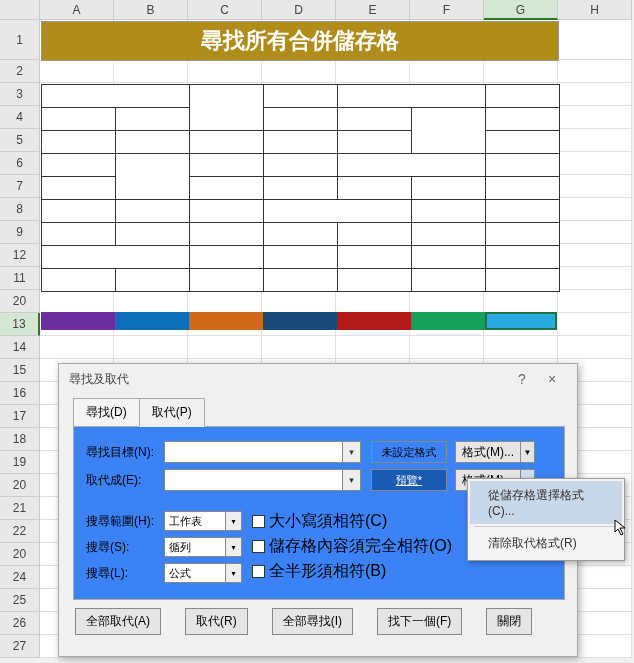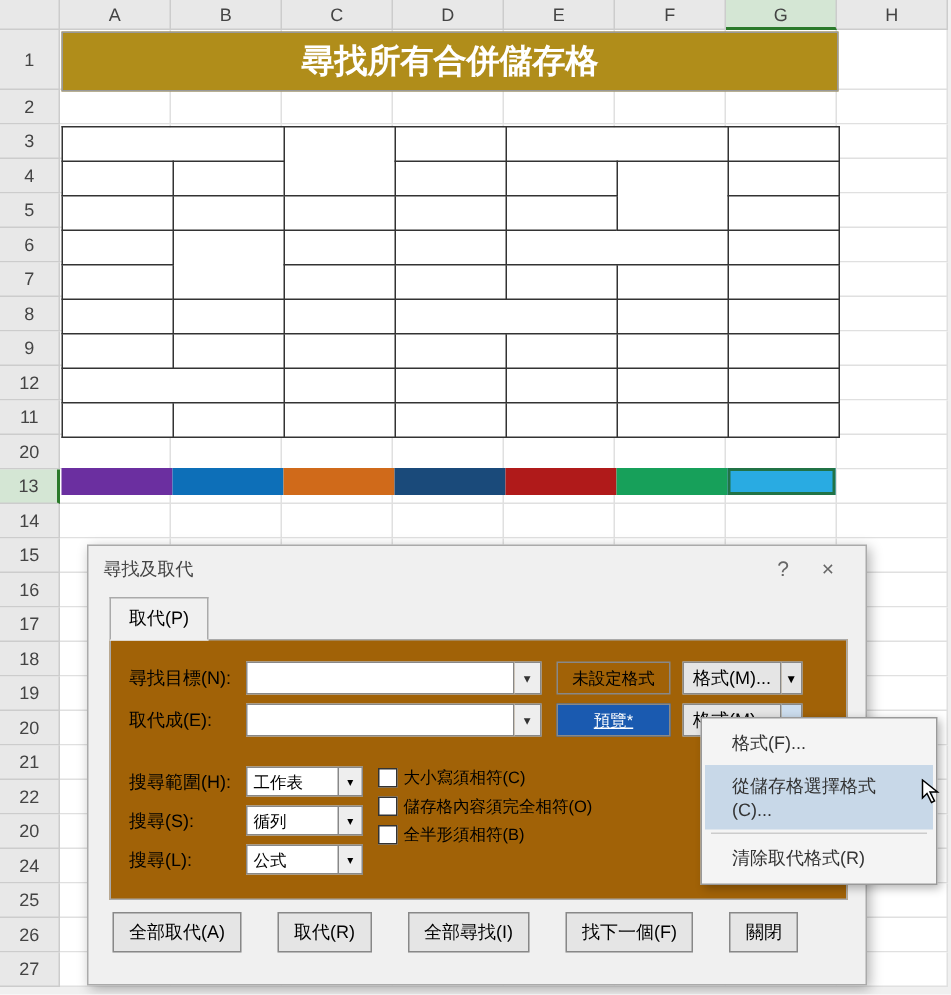--- a/index.html
+++ b/index.html
@@ -25,40 +25,40 @@
 .color-cell.selected { border: 2px solid #217346; background: #29abe2; width: 72px; }
 
 .dialog { position: absolute; left: 58px; top: 363px; width: 520px; height: 294px; background: #f0f0f0; border: 1px solid #aaa; box-shadow: 2px 2px 8px rgba(0,0,0,0.3); }
 .dialog-titlebar { height: 30px; display: flex; align-items: center; padding: 0 10px; font-size: 12px; color: #444; }
 .dialog-titlebar .spacer { flex: 1; }
 .dlg-btn { width: 30px; text-align: center; font-size: 14px; color: #666; cursor: pointer; }
 
 .tabs { display: flex; margin: 4px 0 0 14px; }
 .tab { padding: 5px 12px; font-size: 12px; border: 1px solid #aaa; background: #f4f4f4; margin-right: -1px; cursor: pointer; }
 .tab.active { background: #f0f0f0; border-bottom: 1px solid #f0f0f0; position: relative; z-index: 2; }
-.tab-panel { border: 1px solid #aaa; margin: -1px 12px 8px 14px; padding: 14px 12px 10px 12px; background: #a16207; position: relative; }
+.tab-panel { border: 1px solid #aaa; margin: -1px 12px 8px 14px; padding: 14px 12px 10px 12px; background: #3b82f6; position: relative; }
 
 .form-row { display: flex; align-items: center; margin-bottom: 6px; font-size: 12px; }
 .form-label { width: 78px; }
 .form-input { flex: 0 0 166px; height: 22px; border: 1px solid #888; background: #fff; }
 .combo { display: flex; }
 .combo-arrow { width: 18px; height: 22px; border: 1px solid #888; border-left: none; background: #eee; display: flex; align-items: center; justify-content: center; font-size: 9px; color: #333; }
 .fmt-box { width: 76px; height: 22px; border: 1px solid #888; margin-left: 10px; font-size: 11px; display: flex; align-items: center; justify-content: center; }
 .fmt-preview { background: #1a5ab0; color: #fff; text-decoration: underline; }
 .fmt-btn { display: flex; margin-left: 8px; align-items: center; }
 .fmt-btn-main { border: 1px solid #888; background: #e5e5e5; height: 22px; padding: 0 6px; font-size: 12px; display: flex; align-items: center; }
 .fmt-btn-arrow { border: 1px solid #888; border-left: none; background: #e5e5e5; width: 14px; height: 22px; display: flex; align-items: center; justify-content: center; font-size: 8px; }
 .fmt-btn-arrow.open { background: #cde; }
 
 .small-combo { display: flex; margin-left: 0; }
 .small-combo .sel { width: 62px; height: 20px; border: 1px solid #888; background: #fff; font-size: 11px; padding: 2px 4px; }
 .small-combo .arr { width: 16px; height: 20px; border: 1px solid #888; border-left: none; background: #eee; display: flex; align-items: center; justify-content: center; font-size: 8px; }
 
 .checkbox-col { margin-left: 10px; }
-.chk-row { display: flex; align-items: center; font-size: 11px; margin-bottom: 4px; }
+.chk-row { display: flex; align-items: center; font-size: 16px; margin-bottom: 4px; }
 .chk { width: 13px; height: 13px; border: 1px solid #333; background: #fff; margin-right: 4px; }
 
 .opt-btn { position: absolute; right: 12px; top: 86px; border: 1px solid #888; background: #e5e5e5; padding: 3px 8px; font-size: 12px; }
 
 .dialog-buttons { display: flex; justify-content: flex-start; gap: 24px; padding: 0 16px 12px 16px; }
 .btn { border: 1px solid #888; background: #e5e5e5; padding: 4px 10px; font-size: 12px; cursor: pointer; }
 
 .dropdown-menu { position: absolute; left: 467px; top: 478px; width: 158px; background: #f4f4f4; border: 1px solid #999; box-shadow: 2px 2px 6px rgba(0,0,0,0.3); z-index: 20; padding: 2px; }
 .menu-item { padding: 6px 18px; font-size: 12px; color: #333; cursor: pointer; }
 .menu-item.hover { background: #c8d8e8; }
@@ -471,20 +471,21 @@
   </div>
 
 <div class="dialog">
   <div class="dialog-titlebar">
     <span>尋找及取代</span>
     <span class="spacer"></span>
     <span class="dlg-btn">?</span>
     <span class="dlg-btn">×</span>
   </div>
   <div class="tabs">
+    <div class="tab">尋找(D)</div>
     <div class="tab active">取代(P)</div>
   </div>
   <div class="tab-panel">
     <div class="form-row">
       <span class="form-label">尋找目標(N):</span>
       <div class="combo">
           <input class="form-input" style="">
           <div class="combo-arrow">▾</div>
         </div>
       <div class="fmt-box">未設定格式</div>
@@ -550,21 +551,20 @@
   <div class="dialog-buttons">
     <div class="btn">全部取代(A)</div>
     <div class="btn">取代(R)</div>
     <div class="btn">全部尋找(I)</div>
     <div class="btn">找下一個(F)</div>
     <div class="btn">關閉</div>
   </div>
 </div>
 
 <div class="dropdown-menu">
-  <div class="menu-item">格式(F)...</div>
   <div class="menu-item hover">從儲存格選擇格式(C)...</div>
   <div class="menu-sep"></div>
   <div class="menu-item">清除取代格式(R)</div>
 </div>
 
 <svg class="cursor" width="18" height="18" viewBox="0 0 18 18">
   <path d="M1 1 L1 13 L4 10 L7 16 L9 15 L6 9 L11 9 Z" fill="#fff" stroke="#000" stroke-width="1"></path>
 </svg>
 
 </body></html>

